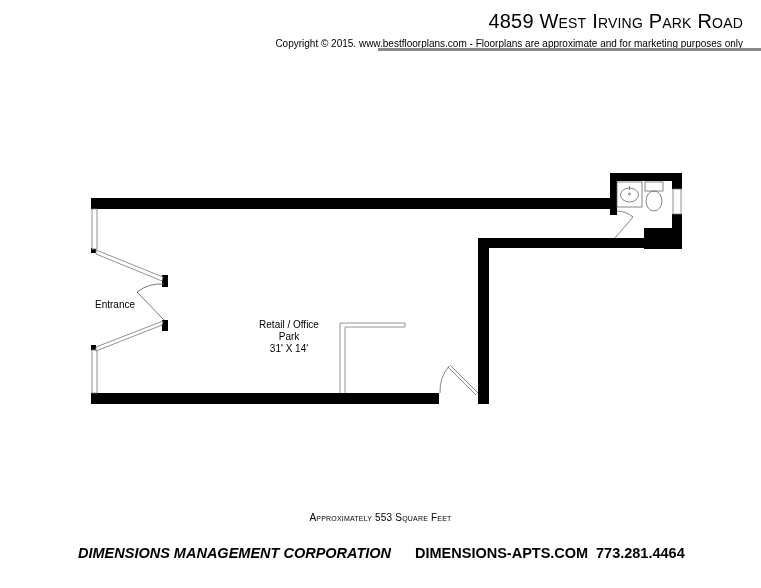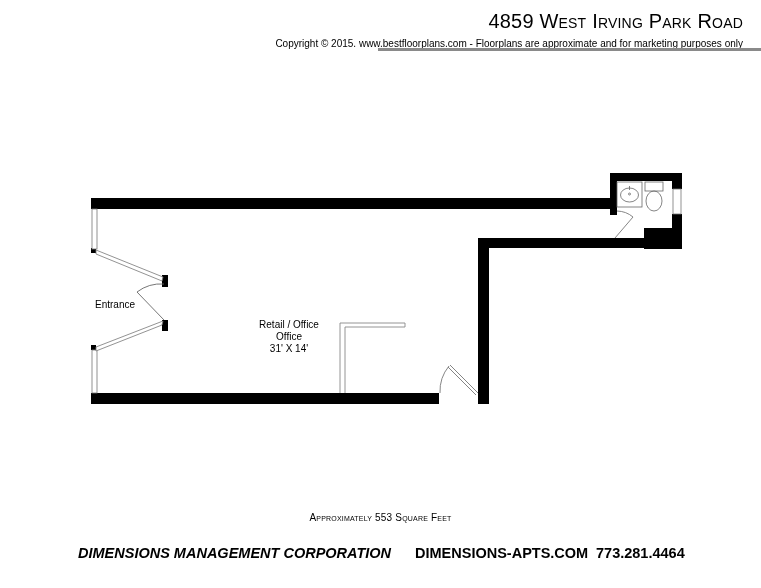--- a/index.html
+++ b/index.html
@@ -82,21 +82,21 @@
   <g fill="none" stroke="#666" stroke-width="0.8">
     <rect x="645" y="182" width="18" height="9"></rect>
     <ellipse cx="654" cy="201" rx="8" ry="10"></ellipse>
   </g>
 </svg>
 
 <div class="lbl" style="left:95px;top:299px;">Entrance</div>
 
 <div class="lbl" style="left:239px;top:283px;width:100px;margin-top:36px;">
   <div>Retail / Office</div>
-  <div>Office</div>
+  <div>Park</div>
   <div>31' X 14'</div>
 </div>
 
 <div class="sqft">Approximately 553 Square Feet</div>
 
 <div class="footer" style="left:78px;font-style:italic;">DIMENSIONS MANAGEMENT CORPORATION</div>
 <div class="footer" style="left:415px;">DIMENSIONS-APTS.COM</div>
 <div class="footer" style="left:596px;text-align:right;">773.281.4464</div>
 
 </body></html>

